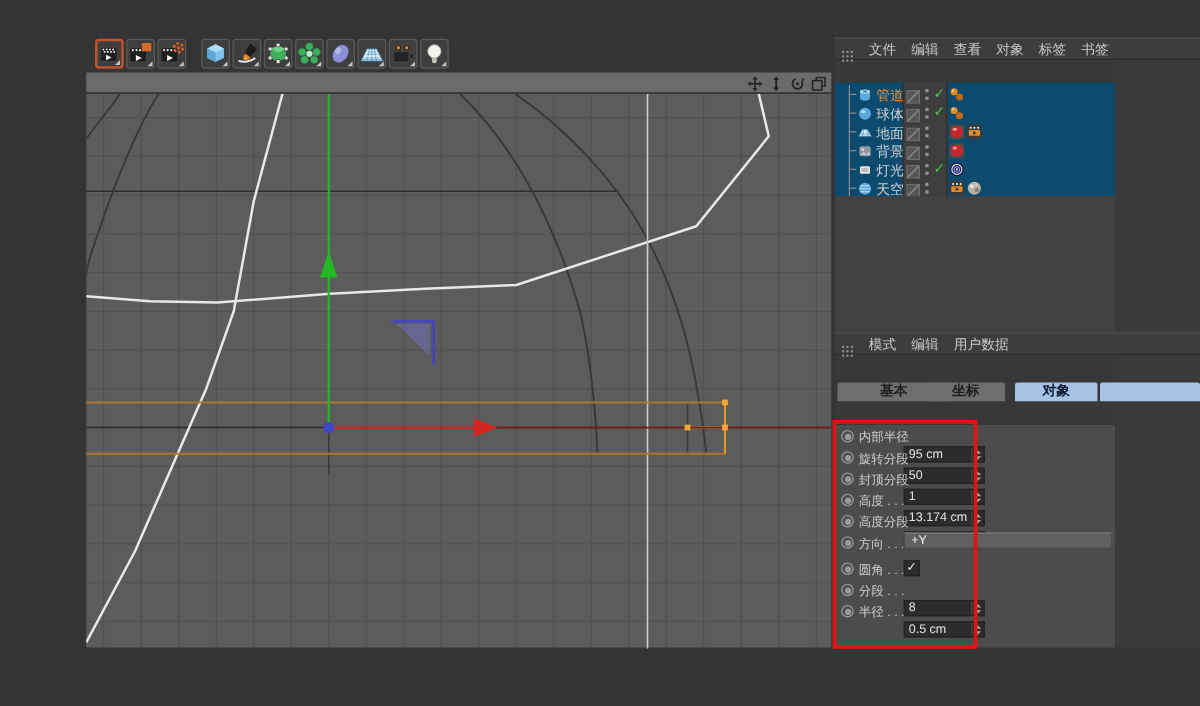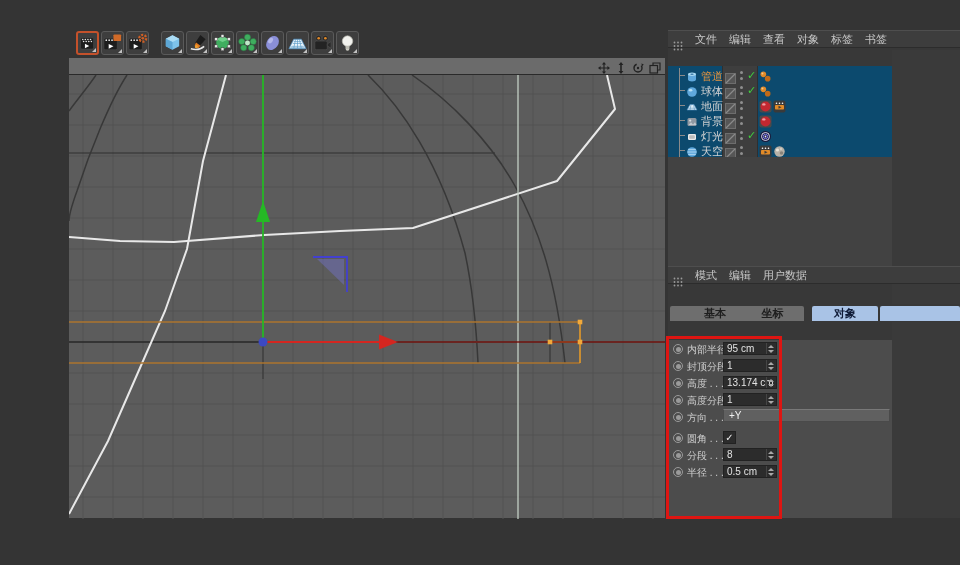--- a/index.html
+++ b/index.html
@@ -55,21 +55,21 @@
   .tab.active{background:var(--tab_active);color:#101c38;}
   .attr-section{position:absolute;left:0;top:292px;width:224px;height:17px;background:#4c4c4c;
                 border-bottom:1px solid #3a3a3a;}
   .attr-section span{position:absolute;left:6px;top:2px;font-size:11px;font-weight:bold;color:#dcdcdc;}
   .props{position:absolute;left:0;top:310px;width:224px;height:178px;background:#4c4c4c;}
   .prop-row{position:relative;width:224px;height:17px;}
   .prop-row.gap{margin-top:4px;}
   .radio{position:absolute;left:5px;top:4px;width:8px;height:8px;border:1.5px solid #9a9a9a;border-radius:50%;cursor:pointer;}
   .radio::after{content:"";position:absolute;inset:1.5px;background:#9a9a9a;border-radius:50%;}
   .prop-label{position:absolute;left:19px;top:3px;font-size:10px;color:#cfcfcf;white-space:nowrap;}
-  .stepper{position:absolute;left:55px;top:2px;width:54px;height:13px;background:#2c2c2c;border:1px solid #222;
+  .stepper{position:absolute;left:55px;top:17px;width:65px;height:13px;background:#2c2c2c;border:1px solid #222;
            box-sizing:border-box;cursor:text;}
   .stepper .val{position:absolute;left:3px;top:0px;font-size:10px;color:#e2e2e2;white-space:nowrap;}
   .spin{position:absolute;right:1px;top:0;bottom:0;width:8px;border-left:1px solid #454545;
         display:flex;flex-direction:column;justify-content:center;align-items:center;gap:2px;cursor:pointer;}
   .spin b{width:0;height:0;border-left:3px solid transparent;border-right:3px solid transparent;}
   .spin b.up{border-bottom:3px solid #a8a8a8;}
   .spin b.dn{border-top:3px solid #a8a8a8;}
   .dropdown{position:absolute;left:55px;top:1px;width:167px;height:13px;background:#606060;
             border:1px solid #4a4a4a;border-top-color:#787878;box-sizing:border-box;cursor:pointer;}
   .dropdown .val{position:absolute;left:5px;top:0;font-size:10px;color:#f0f0f0;}
@@ -538,20 +538,31 @@
           <span class="stepper">
             <span class="val">95 cm</span>
             <span class="spin">
               <b class="up"></b>
               <b class="dn"></b>
             </span>
           </span>
         </div>
         <div class="prop-row">
           <span class="radio"></span>
+          <span class="prop-label">旋转分段</span>
+          <span class="stepper">
+            <span class="val">50</span>
+            <span class="spin">
+              <b class="up"></b>
+              <b class="dn"></b>
+            </span>
+          </span>
+        </div>
+        <div class="prop-row">
+          <span class="radio"></span>
           <span class="prop-label">封顶分段</span>
           <span class="stepper">
             <span class="val">1</span>
             <span class="spin">
               <b class="up"></b>
               <b class="dn"></b>
             </span>
           </span>
         </div>
         <div class="prop-row">

